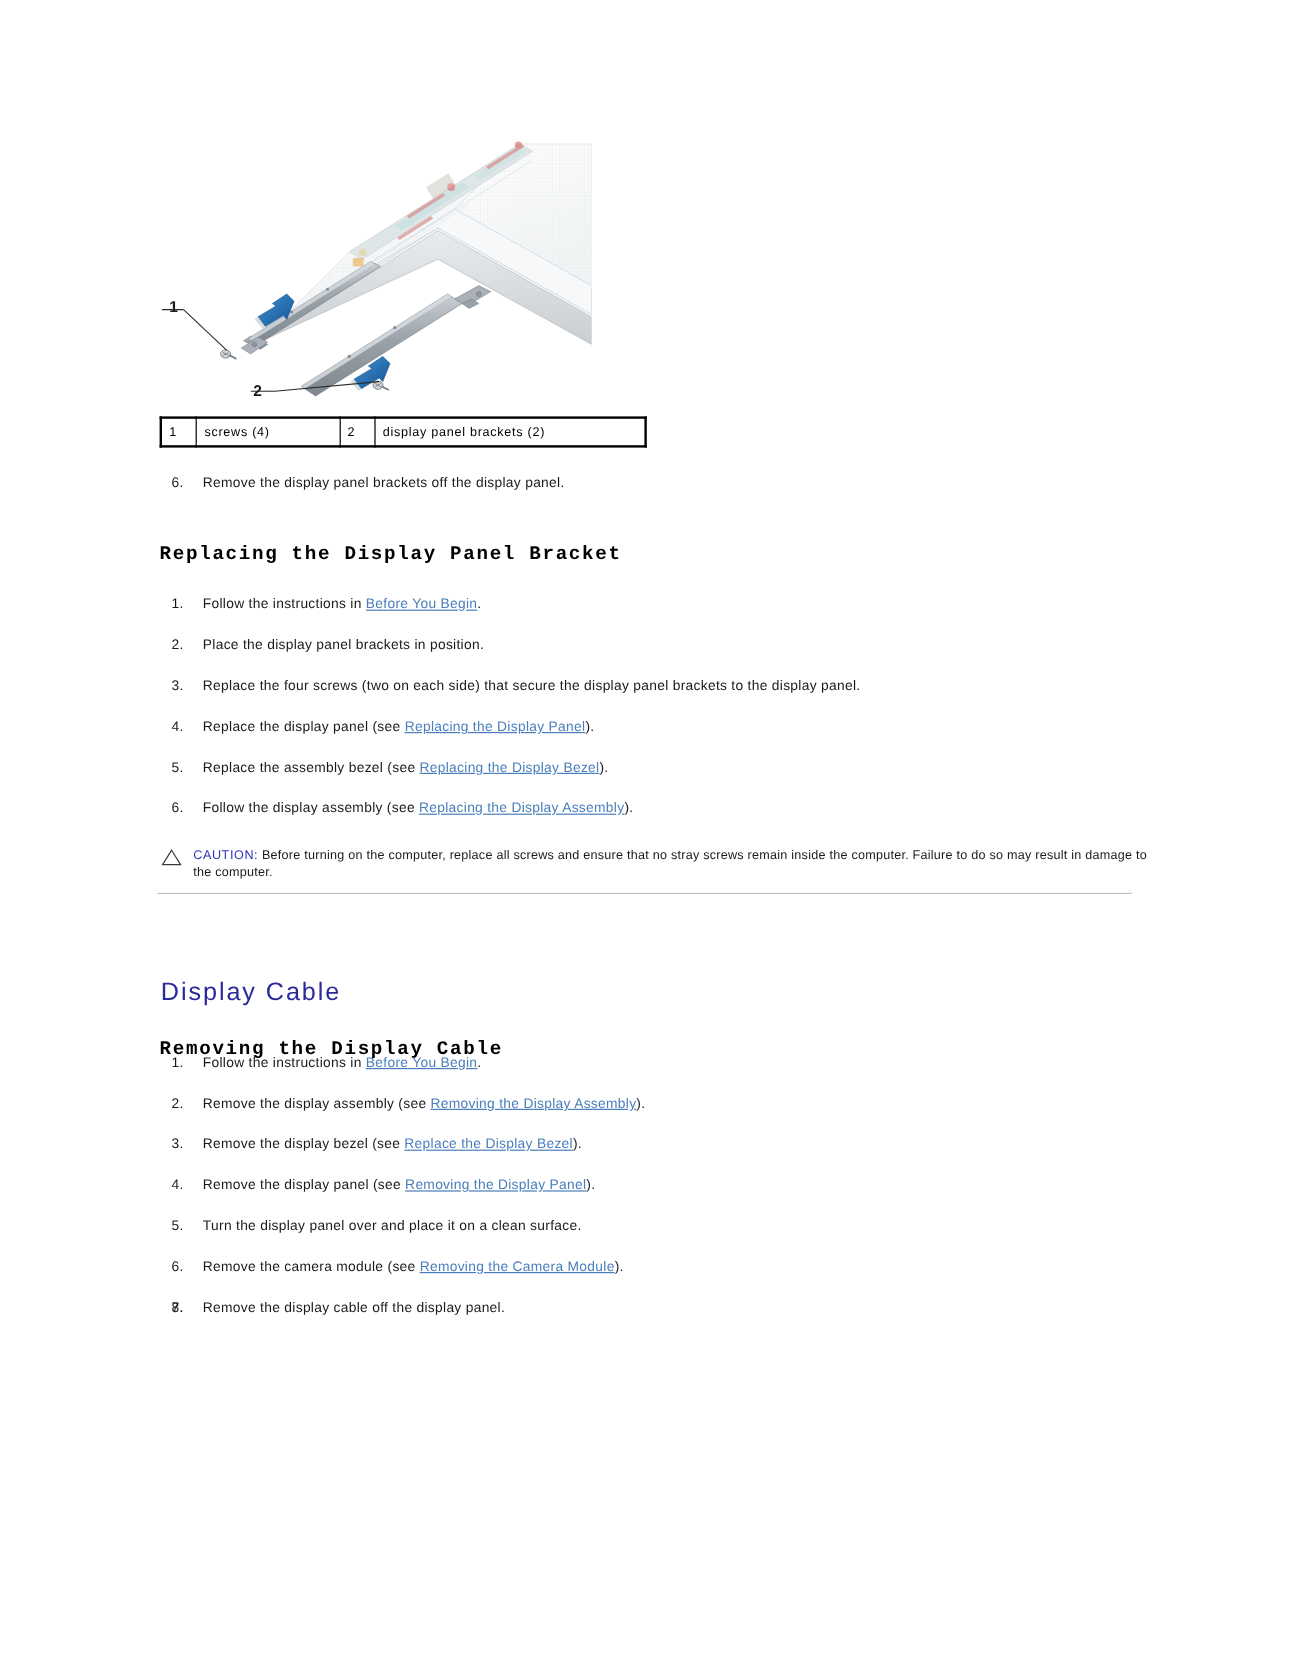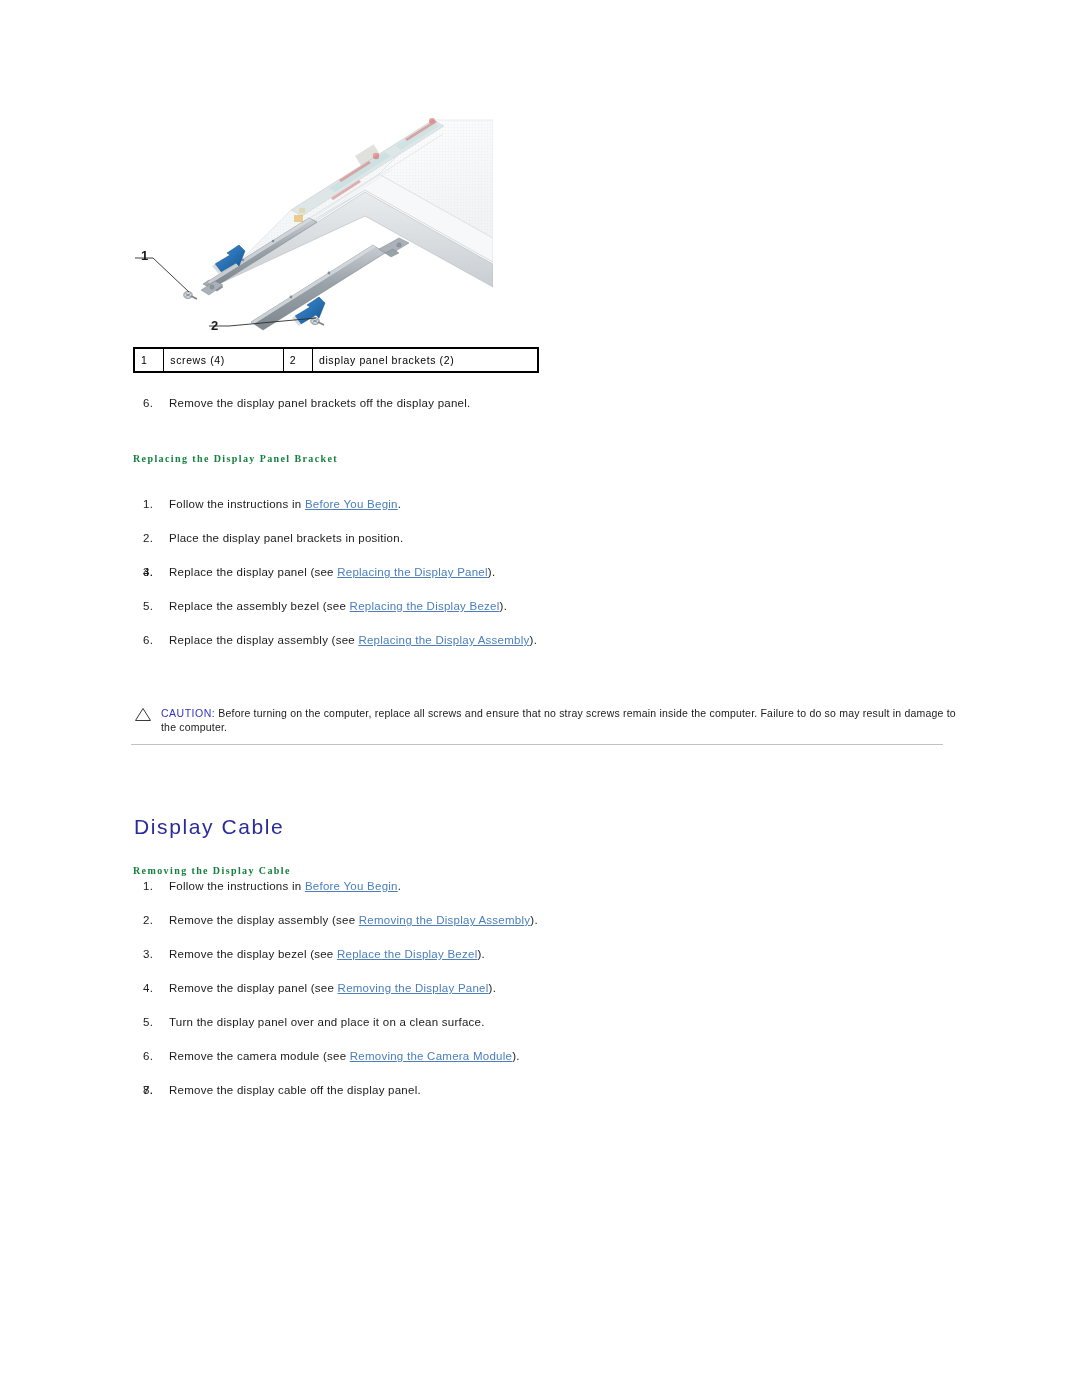--- a/index.html
+++ b/index.html
@@ -92,25 +92,25 @@
     font-size: 21px;
     font-weight: normal;
     color: #2a2a9c;
     letter-spacing: 1.6px;
     font-family: "Liberation Sans", sans-serif;
     white-space: nowrap;
     margin-top: 44px;
   }
   .h3-sub {
     position: absolute;
-    font-size: 10px;
+    font-size: 16px;
     font-weight: bold;
-    color: #15803d;
+    color: #000000;
     letter-spacing: 1.4px;
-    font-family: Liberation Serif, serif;
+    font-family: Liberation Mono, monospace;
     white-space: nowrap;
   }
 
   
   .caution {
     position: absolute;
     left: 133px;
     top: 706px;
     width: 812px;
     padding-left: 28px;
@@ -274,24 +274,24 @@
       <span class="num">6.</span>
       <span>Remove the display panel brackets off the display panel.</span>
     </div>
   </div>
 
   <div class="h3-sub" style="left:133px; top:453px;">Replacing the Display Panel Bracket</div>
 
   <div class="steps" id="steps-replace" style="top:497px;">
       <div class="step"><span class="num">1.</span><span>Follow the instructions in </span><a>Before You Begin</a><span>.</span></div>
       <div class="step"><span class="num">2.</span><span>Place the display panel brackets in position.</span></div>
-      <div class="step"><span class="num">3.</span></div>
+      <div class="step"><span class="num">3.</span><span>Replace the four screws (two on each side) that secure the display panel brackets to the display panel.</span></div>
       <div class="step"><span class="num">4.</span><span>Replace the display panel (see </span><a>Replacing the Display Panel</a><span>).</span></div>
       <div class="step"><span class="num">5.</span><span>Replace the assembly bezel (see </span><a>Replacing the Display Bezel</a><span>).</span></div>
-      <div class="step"><span class="num">6.</span><span>Replace the display assembly (see </span><a>Replacing the Display Assembly</a><span>).</span></div>
+      <div class="step"><span class="num">6.</span><span>Follow the display assembly (see </span><a>Replacing the Display Assembly</a><span>).</span></div>
     </div>
 
   <div class="caution">
     <svg class="warn-icon" viewBox="0 0 18 15">
       <path d="M9 1.5 L16.5 13.5 L1.5 13.5 Z" fill="none" stroke="#3a3a3a" stroke-width="1"></path>
     </svg>
     <span class="lbl">CAUTION:</span><span> Before turning on the computer, replace all screws and ensure that no stray screws remain inside the computer. Failure to do so may result in damage to the computer.</span>
   </div>
   <div class="rule"></div>
 

